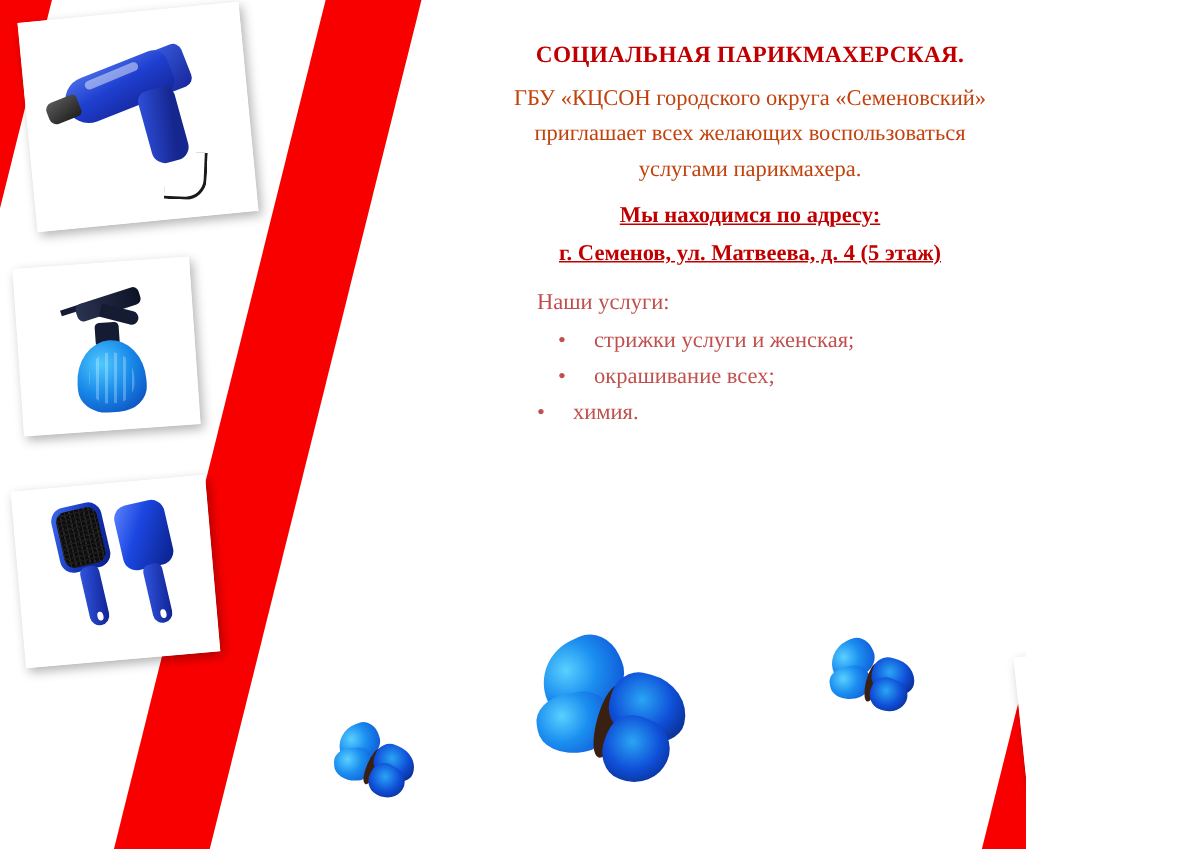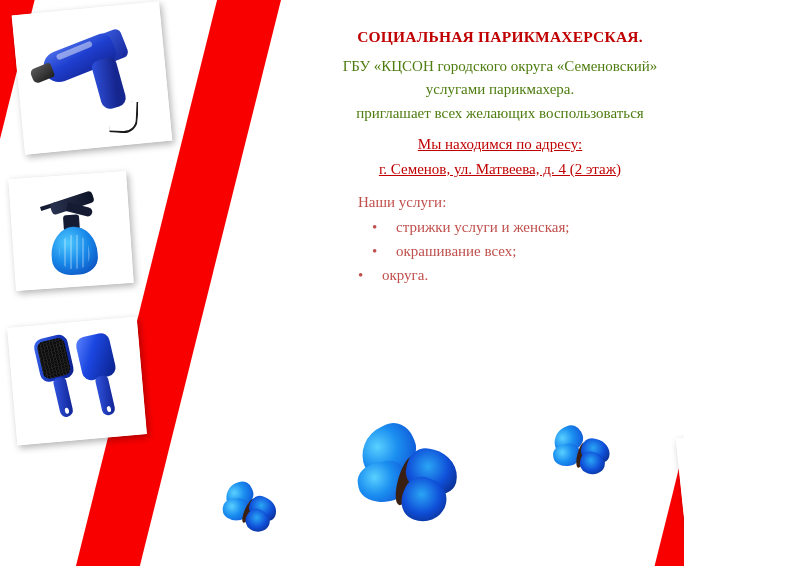--- a/index.html
+++ b/index.html
@@ -287,25 +287,25 @@
   }
   .t-title {
     font-weight: bold;
     font-size: 15.5px;
     color: #C00000;
     letter-spacing: 0.2px;
     margin-bottom: 9px;
   }
   .t-line {
     font-size: 15px;
-    color: #4d7c0f;
+    color: #c2410c;
     line-height: 1.55;
   }
   .t-addr-head, .t-addr, .t-phone {
-    font-weight: normal;
+    font-weight: bold;
     color: #C00000;
     text-decoration: underline;
   }
   .t-addr-head { font-size: 15px; margin-top: 11px; }
   .t-addr { font-size: 15px; margin-top: 8px; }
   .t-phone { font-size: 15.5px; margin-top: 30px; }
 
   #services {
     margin-top: 16px;
     text-align: left;
@@ -411,37 +411,37 @@
     <div class="bf-wing w-ul"></div>
     <div class="bf-wing w-ll"></div>
     <div class="bf-body body"></div>
     <div class="bf-wing dark w-ur"></div>
     <div class="bf-wing dark w-lr"></div>
   </div>
 
   <div id="text-block">
     <div class="t-title">СОЦИАЛЬНАЯ ПАРИКМАХЕРСКАЯ.</div>
     <div class="t-line">ГБУ «КЦСОН городского округа «Семеновский»</div>
+    <div class="t-line">приглашает всех желающих воспользоваться</div>
     <div class="t-line">услугами парикмахера.</div>
-    <div class="t-line">приглашает всех желающих воспользоваться</div>
 
     <div class="t-addr-head">Мы находимся по адресу:</div>
-    <div class="t-addr">г. Семенов, ул. Матвеева, д. 4 (2 этаж)</div>
+    <div class="t-addr">г. Семенов, ул. Матвеева, д. 4 (5 этаж)</div>
 
     <div id="services">
       <div class="t-serv-head">Наши услуги:</div>
       <div class="serv-item indented">
         <span class="bullet">•</span>
         <span>стрижки услуги и женская;</span>
       </div>
       <div class="serv-item indented">
         <span class="bullet">•</span>
         <span>окрашивание всех;</span>
       </div>
       <div class="serv-item">
         <span class="bullet">•</span>
-        <span>округа.</span>
+        <span>химия.</span>
       </div>
     </div>
 
   </div>
 
 </div>
 
 </body></html>

